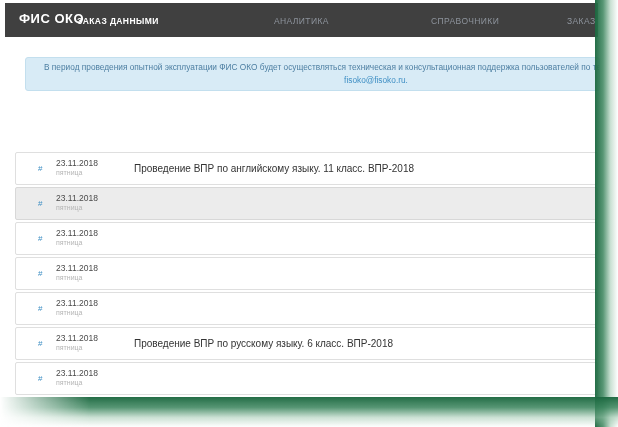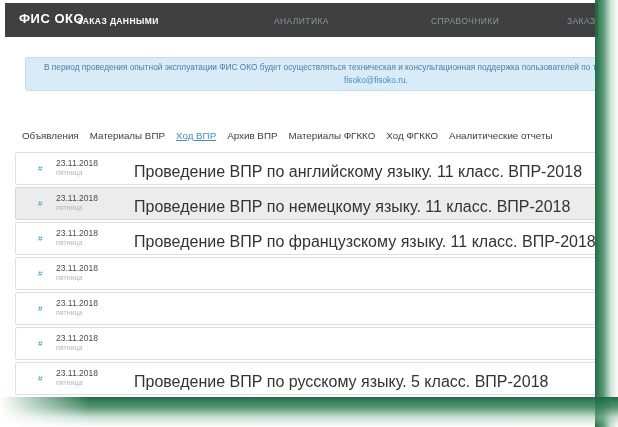--- a/index.html
+++ b/index.html
@@ -54,21 +54,21 @@
   }
   .row.hl { background:#ececec; border-color:#d8d8d8; }
   .hash {
     position:absolute; left:22px; top:11px; font-size:8px;
     color:#3f8fc4; text-decoration:none; cursor:pointer;
   }
   .datecol { position:absolute; left:40px; top:5px; }
   .d { font-size:8.5px; color:#4a4a4a;text-align:right; }
   .w { font-size:7px; color:#b5b5b5; margin-top:1px; }
   .rtitle {
-    position:absolute; left:118px; top:10px; font-size:16px;
+    position:absolute; left:118px; top:10px; font-size:10px;
     color:#333333; text-decoration:none; cursor:pointer; white-space:nowrap;
   }
   
   .green-right {
     position:absolute; right:0; top:0; width:23px; height:427px; z-index:30;
     background:linear-gradient(to right,
       rgba(28,104,64,0.97) 0%, rgba(58,132,92,0.85) 35%,
       rgba(150,195,168,0.5) 68%, rgba(255,255,255,0) 100%);
   }
   .green-bottom {
@@ -93,46 +93,36 @@
     <div class="nav-item nav-zakaz">ЗАКАЗ</div>
   </div>
 
   <div class="banner">
     <div class="banner-line1">В период проведения опытной эксплуатации ФИС ОКО будет осуществляться техническая и консультационная поддержка пользователей по техническим вопросам</div>
     <div class="banner-line2">
       <a class="banner-link">fisoko@fisoko.ru.</a>
     </div>
   </div>
 
-  <div class="tabs"><span class="tab">Объявления</span><span class="tab">Материалы ВПР</span><span class="tab active">Ход ВПР</span><span class="tab">Архив ВПР</span><span class="tab">Материалы ФГККО</span><span class="tab">Ход ФГККО</span><span class="tab">Аналитические отчеты</span></div>
 
   <div class="vpr-table">
       <div class="row">
         <a class="hash">#</a>
         <div class="datecol">
           <div class="d">23.11.2018</div>
           <div class="w">пятница</div>
         </div>
         <a class="rtitle">Проведение ВПР по английскому языку. 11 класс. ВПР-2018</a>
       </div>
       <div class="row hl">
         <a class="hash">#</a>
         <div class="datecol">
           <div class="d">23.11.2018</div>
           <div class="w">пятница</div>
         </div>
-        <a class="rtitle">Проведение ВПР по немецкому языку. 11 класс. ВПР-2018</a>
-      </div>
-      <div class="row">
-        <a class="hash">#</a>
-        <div class="datecol">
-          <div class="d">23.11.2018</div>
-          <div class="w">пятница</div>
-        </div>
-        <a class="rtitle">Проведение ВПР по французскому языку. 11 класс. ВПР-2018</a>
       </div>
       <div class="row">
         <a class="hash">#</a>
         <div class="datecol">
           <div class="d">23.11.2018</div>
           <div class="w">пятница</div>
         </div>
       </div>
       <div class="row">
         <a class="hash">#</a>
@@ -147,19 +137,26 @@
           <div class="d">23.11.2018</div>
           <div class="w">пятница</div>
         </div>
       </div>
       <div class="row">
         <a class="hash">#</a>
         <div class="datecol">
           <div class="d">23.11.2018</div>
           <div class="w">пятница</div>
         </div>
-        <a class="rtitle">Проведение ВПР по русскому языку. 5 класс. ВПР-2018</a>
+        <a class="rtitle">Проведение ВПР по русскому языку. 6 класс. ВПР-2018</a>
+      </div>
+      <div class="row">
+        <a class="hash">#</a>
+        <div class="datecol">
+          <div class="d">23.11.2018</div>
+          <div class="w">пятница</div>
+        </div>
       </div>
     </div>
 
   <div class="green-right"></div>
   <div class="green-bottom"></div>
 </div>
 
 </body></html>

